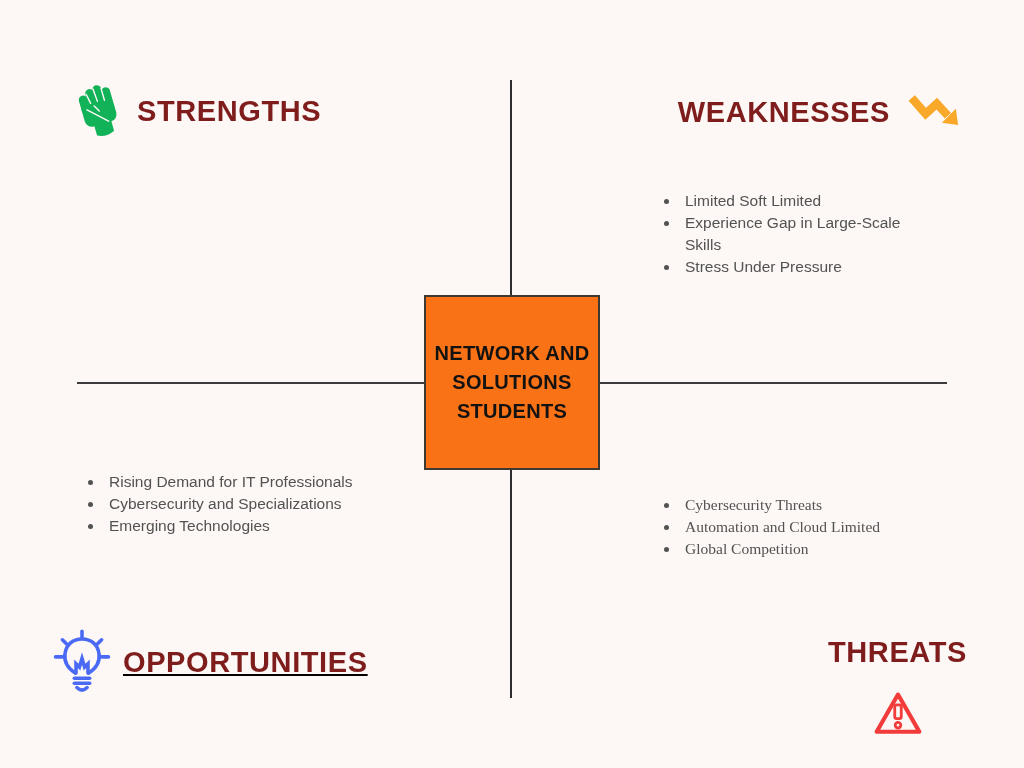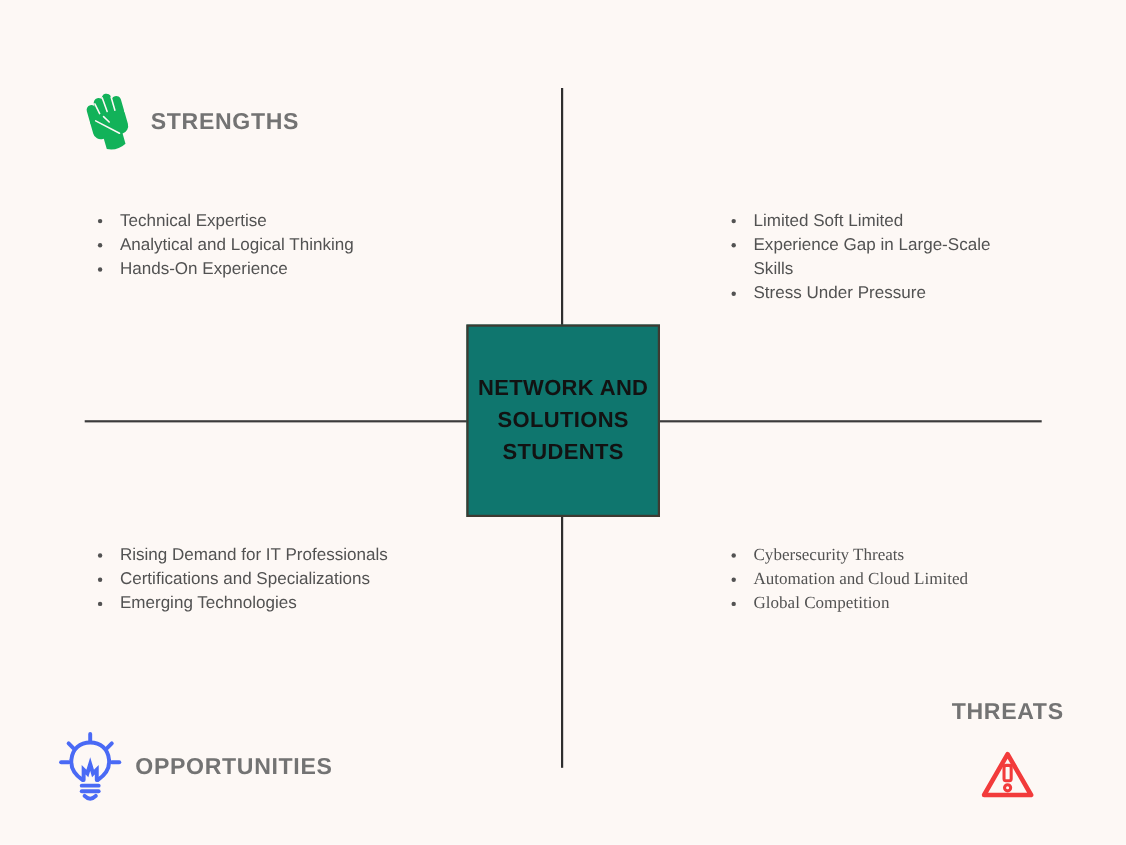--- a/index.html
+++ b/index.html
@@ -28,21 +28,21 @@
     width: 870px; height: 2px;
     background: #3C3C3C;
     z-index: 1;
   }
 
   
   .center-box {
     position: absolute;
     left: 424px; top: 295px;
     width: 176px; height: 175px;
-    background: #0f766e;
+    background: #f97316;
     border: 2px solid #3E3A31;
     z-index: 2;
     display: flex;
     flex-direction: column;
     justify-content: center;
     text-align: center;
   }
   .center-box .line {
     font-size: 20px;
     font-weight: 700;
@@ -52,47 +52,47 @@
   }
 
   
   .header {
     position: absolute;
     display: flex;
     align-items: center;
     z-index: 2;
   }
   .header .title {
-    font-size: 21px;
+    font-size: 29px;
     font-weight: 700;
-    color: #737373;
+    color: #7f1d1d;
     letter-spacing: 0.6px;
     white-space: nowrap;
   }
   .header .icon { display: flex; align-items: center; justify-content: center; }
 
   .strengths-header    { left: 76px;  top: 82px;  height: 58px; gap: 15px; }
   .weaknesses-header   { right: 64px; top: 88px;  height: 48px; gap: 18px; }
-  .opportunities-header{ left: 53px;  top: 660px; height: 76px; gap: 12px; }
+  .opportunities-header{ left: 53px;  top: 624px; height: 76px; gap: 12px; text-decoration: underline; }
   .threats-header      { right: 57px; top: 636px; height: 58px; gap: 20px; flex-direction: column; }
 
   
   ul.swot-list {
     position: absolute;
     list-style: disc;
     padding-left: 18px;
     font-size: 15.5px;
     line-height: 22px;
     color: #525252;
     z-index: 2;
   }
   ul.swot-list li { padding-left: 5px; }
   .strengths-list     { left: 86px;  top: 190px; width: 320px; }
   .weaknesses-list    { left: 662px; top: 190px; width: 245px; }
-  .opportunities-list { left: 86px;  top: 494px; width: 330px; }
+  .opportunities-list { left: 86px;  top: 471px; width: 330px; }
   .threats-list       { left: 662px; top: 494px; width: 285px; font-family: Liberation Serif, serif; }
 </style>
 </head>
 <body>
 
 <div class="canvas">
 
   <div class="divider-v"></div>
   <div class="divider-h"></div>
 
@@ -114,42 +114,46 @@
             <path d="M35 7 L35 21"></path>
             <path d="M13 26 L33 45"></path>
             <path d="M22 24 L26 31"></path>
           </g>
         </g>
       </svg>
     </span>
     <span class="title">STRENGTHS</span>
   </div>
 
+  <div class="header weaknesses-header">
+    <span class="title">WEAKNESSES</span>
+    <span class="icon">
+      <svg width="52" height="40" viewBox="0 0 56 40">
+        <path d="M4 5 L19 22 L31 11 L43 24" stroke="#F9A82A" stroke-width="9" fill="none"></path>
+        <polygon points="54,34 36.5,31.5 51.5,16.5" fill="#F9A82A"></polygon>
+      </svg>
+    </span>
+  </div>
 
-  <ul class="swot-list strengths-list">
-    <li>Technical Expertise</li>
-    <li>Analytical and Logical Thinking</li>
-    <li>Hands-On Experience</li>
-  </ul>
 
   <ul class="swot-list weaknesses-list">
     <li>Limited Soft Limited</li>
     <li>Experience Gap in Large-Scale Skills</li>
     <li>Stress Under Pressure</li>
   </ul>
 
   <div class="center-box">
     <div class="line">NETWORK AND</div>
     <div class="line">SOLUTIONS</div>
     <div class="line">STUDENTS</div>
   </div>
 
   <ul class="swot-list opportunities-list">
     <li>Rising Demand for IT Professionals</li>
-    <li>Certifications and Specializations</li>
+    <li>Cybersecurity and Specializations</li>
     <li>Emerging Technologies</li>
   </ul>
 
   <ul class="swot-list threats-list">
     <li>Cybersecurity Threats</li>
     <li>Automation and Cloud Limited</li>
     <li>Global Competition</li>
   </ul>
 
   <div class="header opportunities-header">

